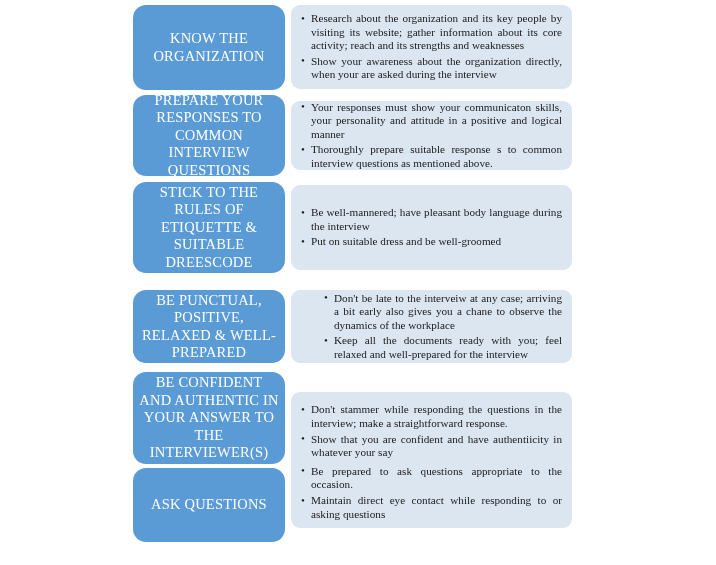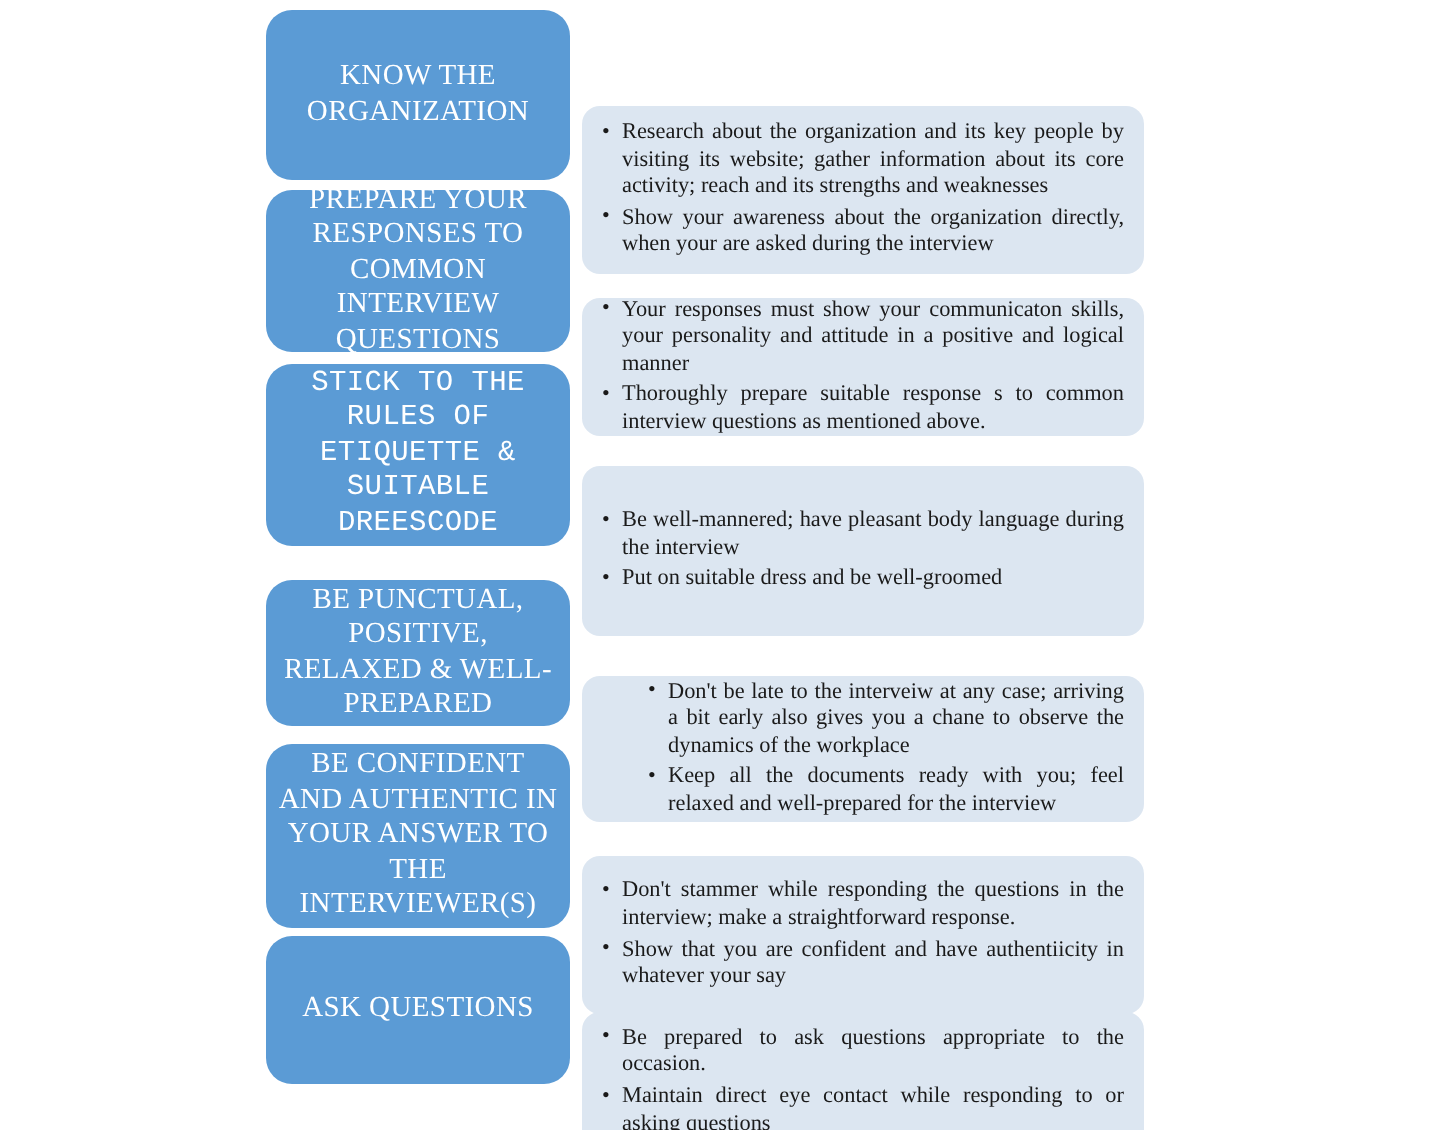--- a/index.html
+++ b/index.html
@@ -46,21 +46,20 @@
     position: absolute;
     left: 291px;
     width: 281px;
     background: #DCE6F1;
     border-radius: 9px;
     box-sizing: border-box;
     padding: 6px 10px 6px 10px;
     display: flex;
     flex-direction: column;
     justify-content: center;
-    margin-top: 48px;
   }
   .bullets {
     list-style: none;
     margin: 0;
     padding: 0;
   }
   .bullets li {
     position: relative;
     padding-left: 10px;
     margin: 0 0 2px 0;
@@ -107,21 +106,21 @@
     </div>
     <div class="detail-panel" style="top:101px;height:69px;">
       <ul class="bullets">
         <li>Your responses must show your communicaton skills, your personality and attitude in a positive and logical manner</li>
         <li>Thoroughly prepare suitable response s to common interview questions as mentioned above.</li>
       </ul>
     </div>
   </div>
 
   <div class="row">
-    <div class="title-box" style="top:182px;height:91px;font-family:Liberation Mono, monospace;">
+    <div class="title-box" style="top:182px;height:91px;">
       <span>STICK TO THE RULES OF ETIQUETTE &amp; SUITABLE DREESCODE</span>
     </div>
     <div class="detail-panel" style="top:185px;height:85px;">
       <ul class="bullets">
         <li>Be well-mannered; have pleasant body language during the interview</li>
         <li>Put on suitable dress and be well-groomed</li>
       </ul>
     </div>
   </div>
 
@@ -134,21 +133,21 @@
         <li>Don't be late to the interveiw at any case; arriving a bit early also gives you a chane to observe the dynamics of the workplace</li>
         <li>Keep all the documents ready with you; feel relaxed and well-prepared for the interview</li>
       </ul>
     </div>
   </div>
 
   <div class="row">
     <div class="title-box" style="top:372px;height:92px;">
       <span>BE CONFIDENT AND AUTHENTIC IN YOUR ANSWER TO THE INTERVIEWER(S)</span>
     </div>
-    <div class="detail-panel" style="top:380px;height:79px;">
+    <div class="detail-panel" style="top:392px;height:79px;">
       <ul class="bullets">
         <li>Don't stammer while responding the questions in the interview; make a straightforward response.</li>
         <li>Show that you are confident and have authentiicity in whatever your say</li>
       </ul>
     </div>
   </div>
 
   <div class="row">
     <div class="title-box" style="top:468px;height:74px;">
       <span>ASK QUESTIONS</span>

